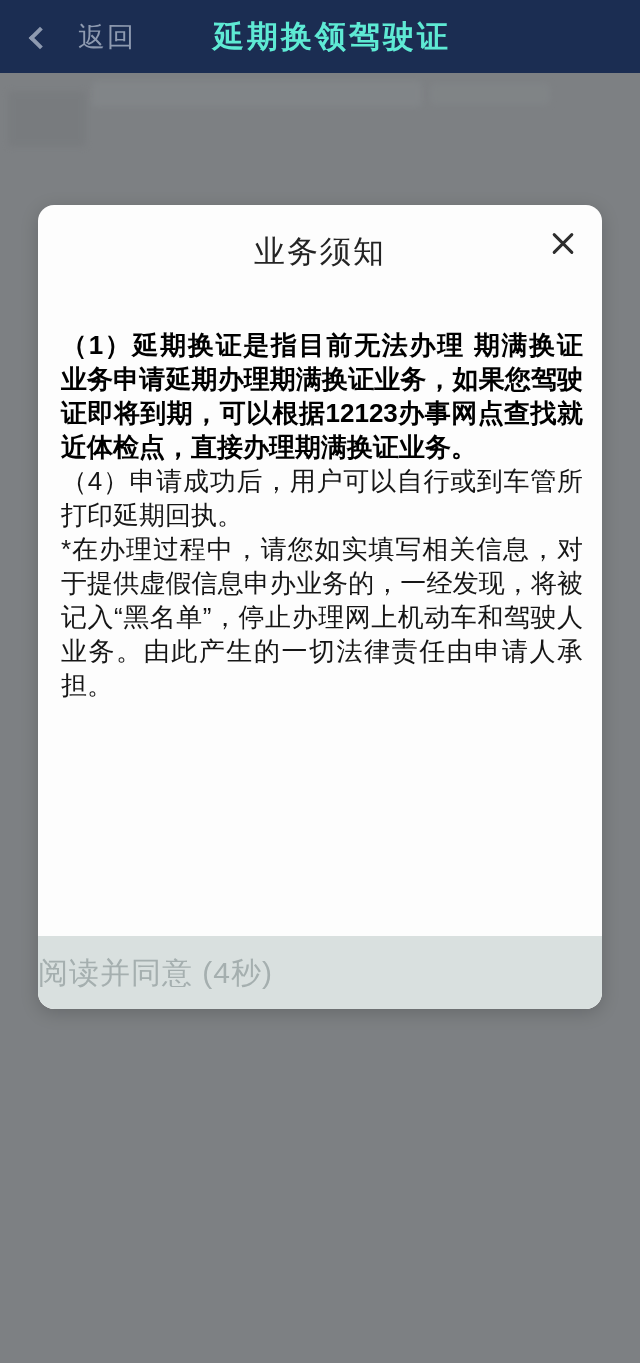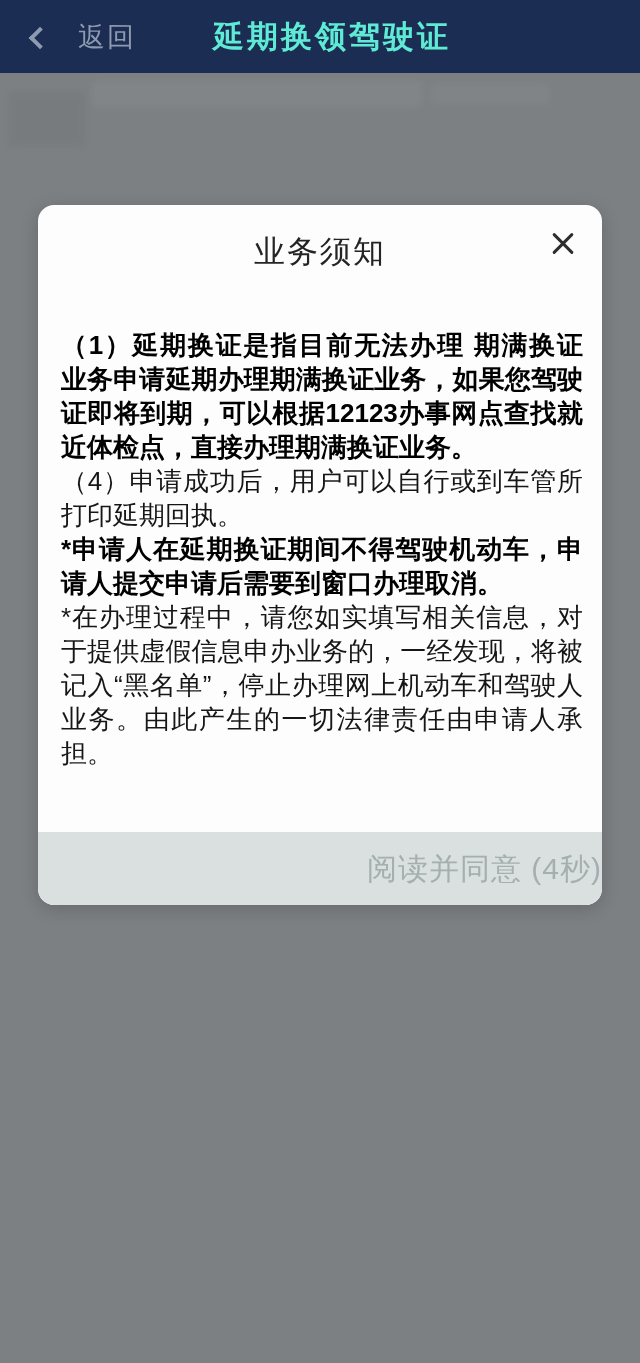--- a/index.html
+++ b/index.html
@@ -61,21 +61,21 @@
   }
   .ghost { position: absolute; filter: blur(3px); border-radius: 4px; }
   .ghost-1 { left: 92px;  top: 8px;  width: 330px; height: 26px; background: #868a8d; opacity: .55; }
   .ghost-2 { left: 8px;   top: 18px; width: 78px;  height: 56px; background: #74777a; opacity: .45; }
   .ghost-3 { left: 430px; top: 10px; width: 120px; height: 22px; background: #858a8c; opacity: .4; }
 
   
   .modal {
     position: absolute;
     left: 38px; top: 205px;
-    width: 564px; height: 700px;
+    width: 564px; height: 804px;
     background: #fdfdfd;
     border-radius: 16px;
     overflow: hidden;
     z-index: 2;
     box-shadow: 0 4px 18px rgba(0,0,0,.18);
   }
   .modal-title {
     position: absolute;
     top: 26px; left: 0;
     width: 100%;
@@ -115,21 +115,21 @@
   .para { margin: 0; font-weight: 400; }
   .para.bold { font-weight: 700; color: #000; }
 
   .agree-button {
     position: absolute;
     left: 0; bottom: 0;
     width: 100%; height: 73px;
     background: #d9e0df;
     border: none;
     border-radius: 0 0 16px 16px;
-    text-align: right;
+    text-align: left;
     line-height: 73px;
     font-size: 30px;
     color: #a5afaf;
     font-family: inherit;
     letter-spacing: 1px;
     cursor: pointer;
   }
 </style>
 </head>
 <body>
@@ -150,18 +150,17 @@
 
 <div class="modal">
   <div class="modal-title">业务须知</div>
   <div class="close-button">
     <span class="close-icon"></span>
   </div>
 
   <div class="notice-body">
       <p class="para bold">（1）延期换证是指目前无法办理 期满换证 业务申请延期办理期满换证业务，如果您驾驶证即将到期，可以根据12123办事网点查找就近体检点，直接办理期满换证业务。</p>
       <p class="para">（4）申请成功后，用户可以自行或到车管所打印延期回执。</p>
-      <p class="para bold">*申请人在延期换证期间不得驾驶机动车，申请人提交申请后需要到窗口办理取消。</p>
       <p class="para">*在办理过程中，请您如实填写相关信息，对于提供虚假信息申办业务的，一经发现，将被记入“黑名单”，停止办理网上机动车和驾驶人业务。由此产生的一切法律责任由申请人承担。</p>
     </div>
 
   <button class="agree-button">阅读并同意 (4秒)</button>
 </div>
 
 </body></html>

